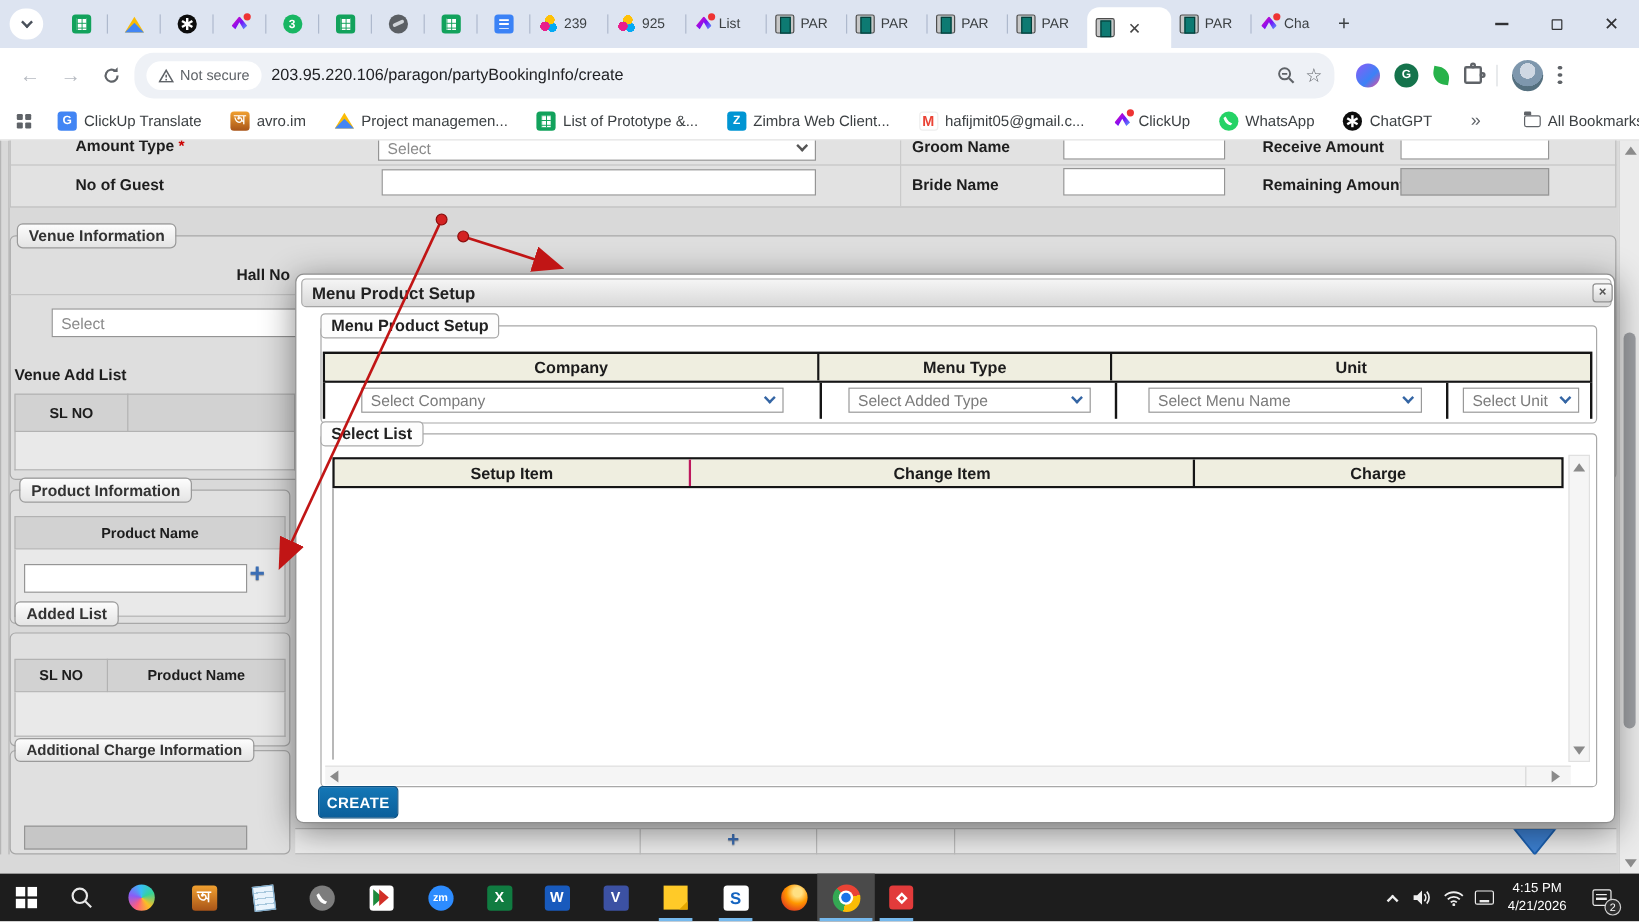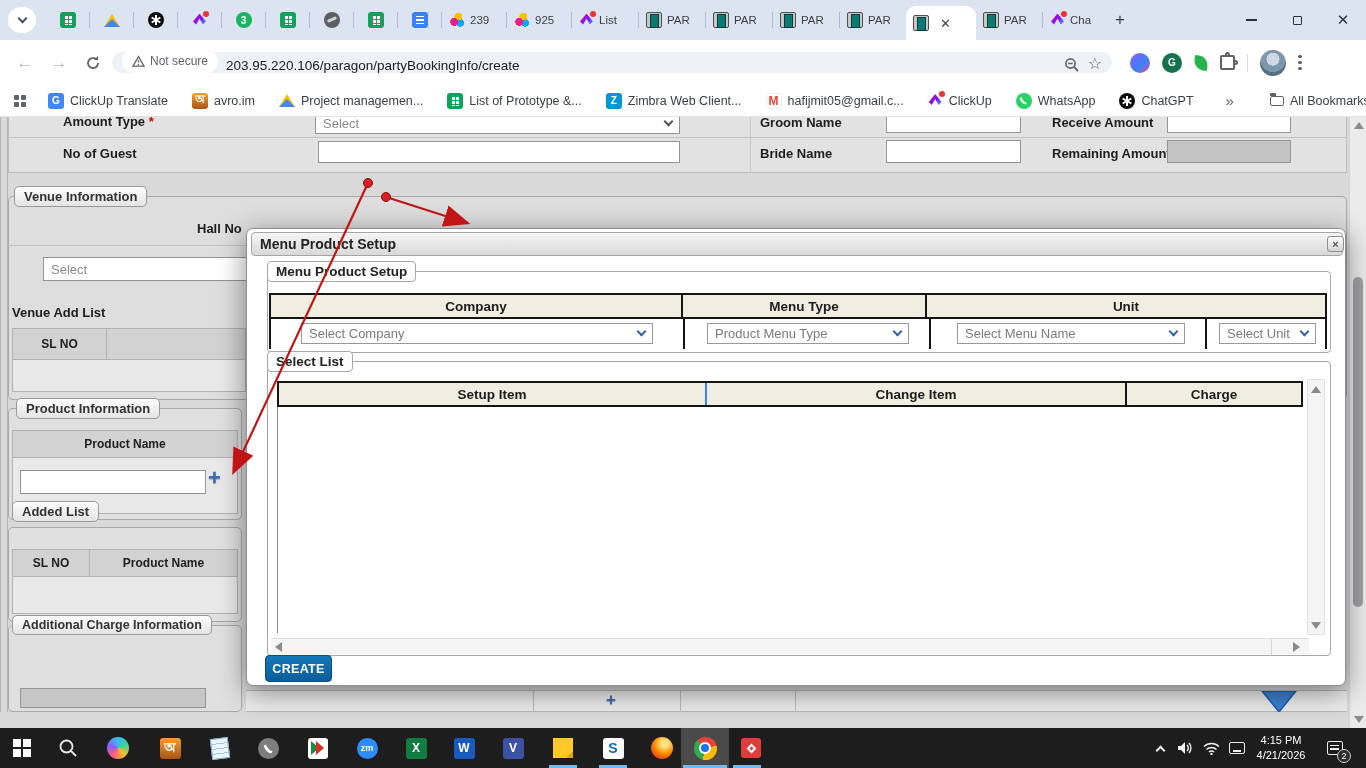--- a/index.html
+++ b/index.html
@@ -43,21 +43,21 @@
 .i-avro{background:linear-gradient(#f0a030,#a85418);font-size:11px}
 .i-zimbra{background:#0095d3}
 .i-gmail{background:#fff;border:1px solid #eee;color:#ea4335;font-size:12px}
 .i-wa{background:#25d366;border-radius:50%}
 .i-grammarly{background:#15734c;border-radius:50%}
 .i-blend{background:linear-gradient(135deg,#8b5cf6,#3b82f6 60%,#ec4899);border-radius:50%}
 .i-leaf{width:14px;height:14px;background:#27b24a;border-radius:0 70% 0 70%;transform:rotate(10deg)}
 
 .toolbar{position:absolute;left:0;top:40px;width:1366px;height:45px;background:#fff;display:flex;align-items:center;padding:0 10px;gap:4px}
 .navbtn{width:30px;height:30px;display:flex;align-items:center;justify-content:center;font-size:17px}
-.omni{height:21px;flex:1;max-width:1000px;background:#eef1f6;border-radius:16px;display:flex;align-items:flex-end;padding:0 10px;gap:8px}
+.omni{height:38px;flex:1;max-width:1000px;background:#eef1f6;border-radius:16px;display:flex;align-items:center;padding:0 10px;gap:8px}
 .chip{height:24px;background:#fff;border-radius:12px;display:flex;align-items:center;gap:5px;padding:0 10px;font-size:12px;color:#5f6368;white-space:nowrap}
 .url{font-size:13.5px;color:#202124;white-space:nowrap}
 .extrow{display:flex;align-items:center;gap:12px;margin-left:14px}
 
 .bookbar{position:absolute;left:0;top:85px;width:1366px;height:32px;background:#fff;border-bottom:1px solid #e4e4e4;display:flex;align-items:center;padding:0 14px;gap:8px;font-size:12.5px;color:#3c4043}
 .bm{display:flex;align-items:center;gap:6px;white-space:nowrap;margin-right:16px}
 .grid4{display:grid;grid-template-columns:5px 5px;grid-gap:2px}
 .grid4 i{width:5px;height:5px;background:#5f6368;border-radius:1px}
 .folder{width:14px;height:10px;border:1.5px solid #5f6368;border-radius:2px;position:relative}
 .folder::before{content:"";position:absolute;left:-1px;top:-4px;width:6px;height:3px;background:#5f6368;border-radius:1px 1px 0 0}
@@ -409,36 +409,36 @@
         <div style="width:414px;border-right:2px solid #151515"></div>
         <div style="width:246px;border-right:2px solid #151515"></div>
         <div style="width:276px;border-right:2px solid #151515"></div>
         <div style="flex:1"></div>
       </div>
       <div class="mselect" style="left:54px;top:94px;width:352px;height:21px">
           <span>Select Company</span>
           <i class="mchev"></i>
         </div>
       <div class="mselect" style="left:460px;top:94px;width:202px;height:21px">
-          <span>Product Menu Type</span>
+          <span>Select Added Type</span>
           <i class="mchev"></i>
         </div>
       <div class="mselect" style="left:710px;top:94px;width:228px;height:21px">
           <span>Select Menu Name</span>
           <i class="mchev"></i>
         </div>
       <div class="mselect" style="left:972px;top:94px;width:97px;height:21px">
           <span>Select Unit</span>
           <i class="mchev"></i>
         </div>
 
       <div class="mfs" style="left:20px;top:132px;width:1064px;height:295px"></div>
       <span class="mlegend" style="left:20px;top:122px">Select List</span>
       <div class="a" style="left:30px;top:152px;width:1026px;height:26px;display:flex;border:2px solid #151515">
-        <div class="cream" style="width:428px;border-right:2px solid #3b82f6">Setup Item</div>
+        <div class="cream" style="width:297px;border-right:2px solid #be185d">Setup Item</div>
         <div class="cream" style="width:420px;border-right:2px solid #151515">Change Item</div>
         <div class="cream" style="flex:1">Charge</div>
       </div>
       <div class="a" style="left:30px;top:178px;width:1026px;height:226px;background:#fff;border-left:1px solid #8a8a8a"></div>
 
       <div class="a" style="left:1060px;top:150px;width:18px;height:256px;background:#f5f5f5;border:1px solid #e0e0e0">
         <i class="sarrow" style="left:3px;top:6px;border-left:5px solid transparent;border-right:5px solid transparent;border-bottom:7px solid #8a8a8a"></i>
         <i class="sarrow" style="left:3px;top:242px;border-left:5px solid transparent;border-right:5px solid transparent;border-top:7px solid #8a8a8a"></i>
       </div>
 

